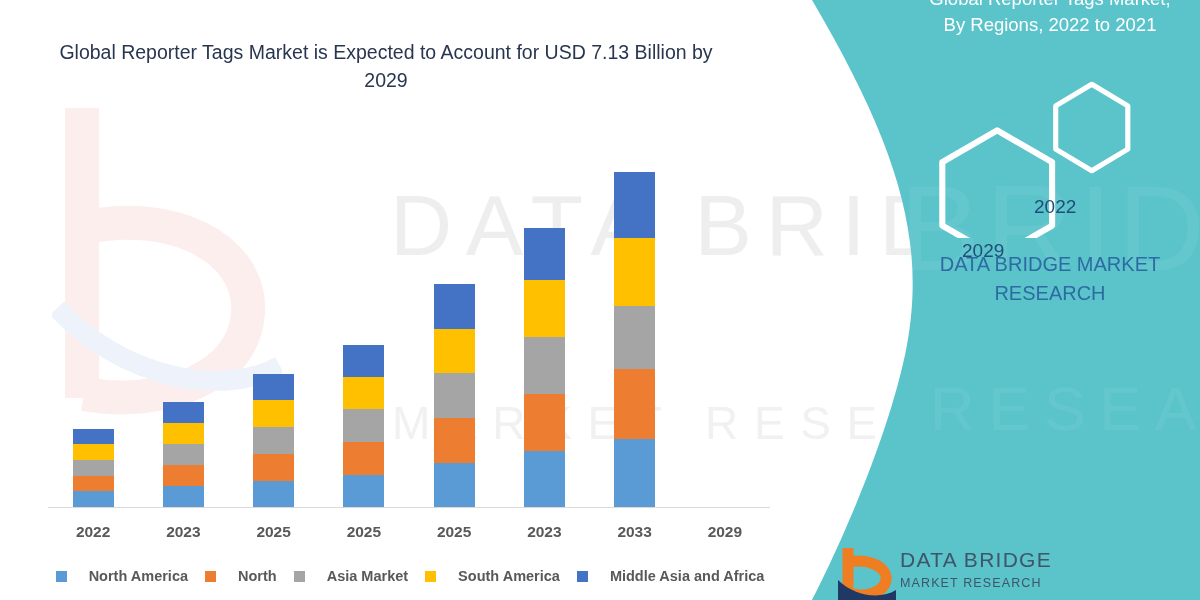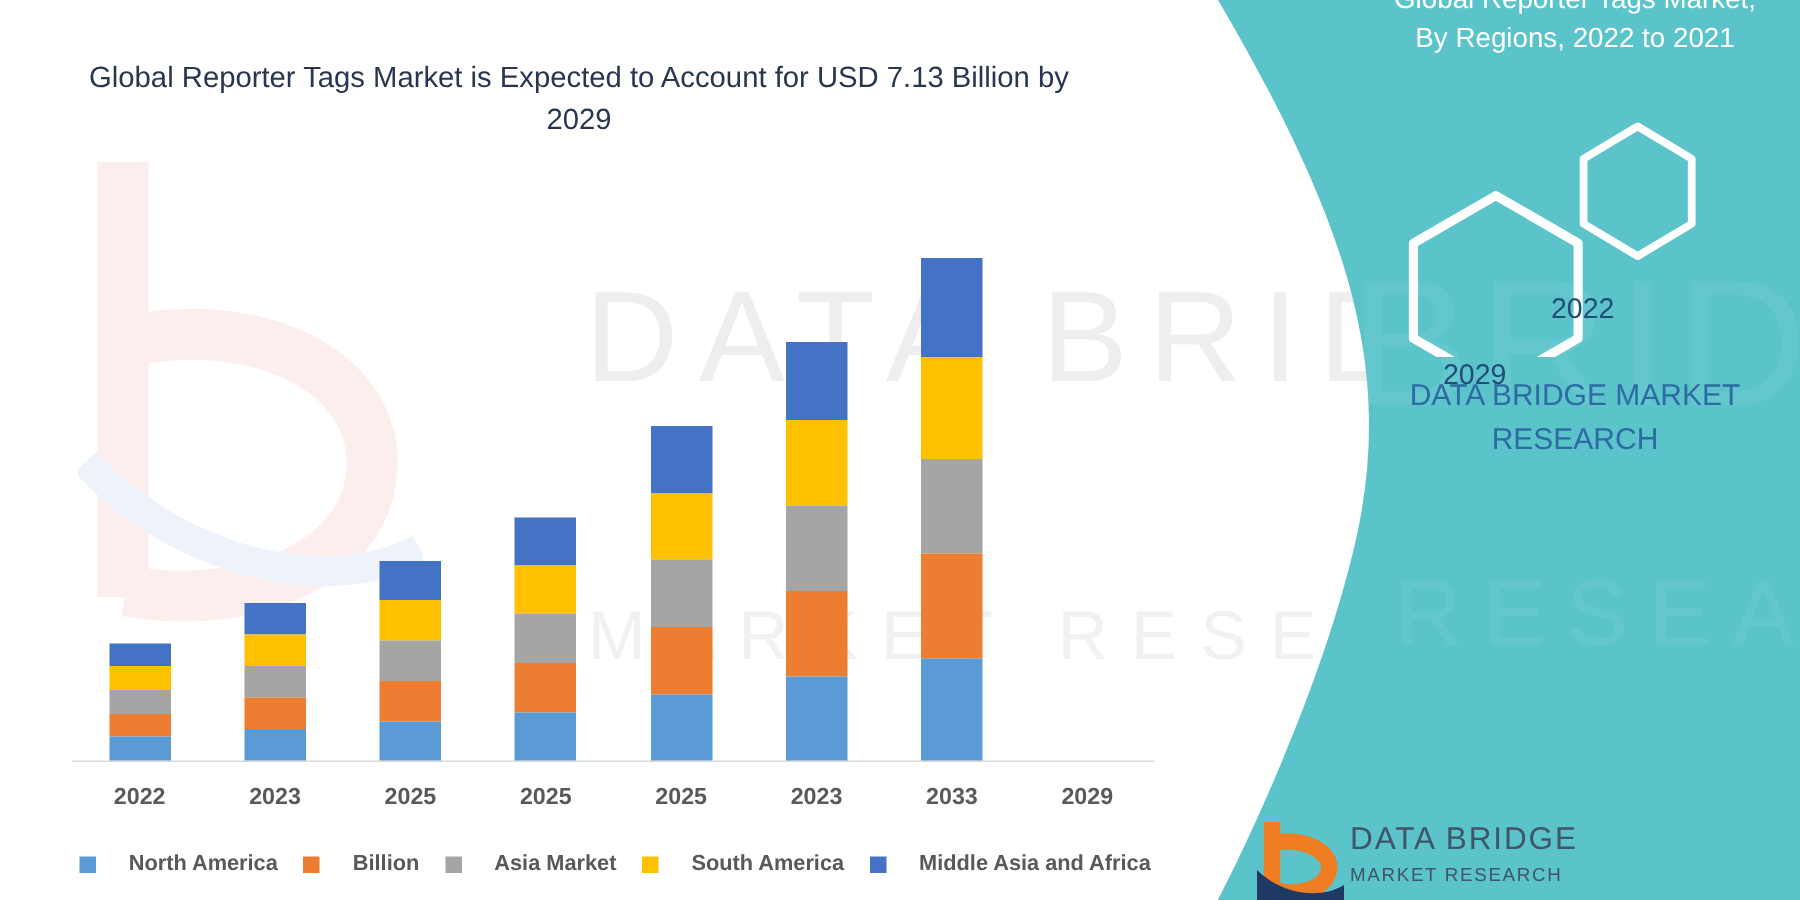--- a/index.html
+++ b/index.html
@@ -351,21 +351,21 @@
         <div class="x-label">2029</div>
       </div>
 
     <div class="legend" id="legend">
         <div class="legend-item">
           <span class="legend-swatch" style="background: rgb(91, 155, 213);"></span>
           <span class="legend-label">North America</span>
         </div>
         <div class="legend-item">
           <span class="legend-swatch" style="background: rgb(237, 125, 49);"></span>
-          <span class="legend-label">Billion</span>
+          <span class="legend-label">North</span>
         </div>
         <div class="legend-item">
           <span class="legend-swatch" style="background: rgb(165, 165, 165);"></span>
           <span class="legend-label">Asia Market</span>
         </div>
         <div class="legend-item">
           <span class="legend-swatch" style="background: rgb(255, 192, 0);"></span>
           <span class="legend-label">South America</span>
         </div>
         <div class="legend-item">

